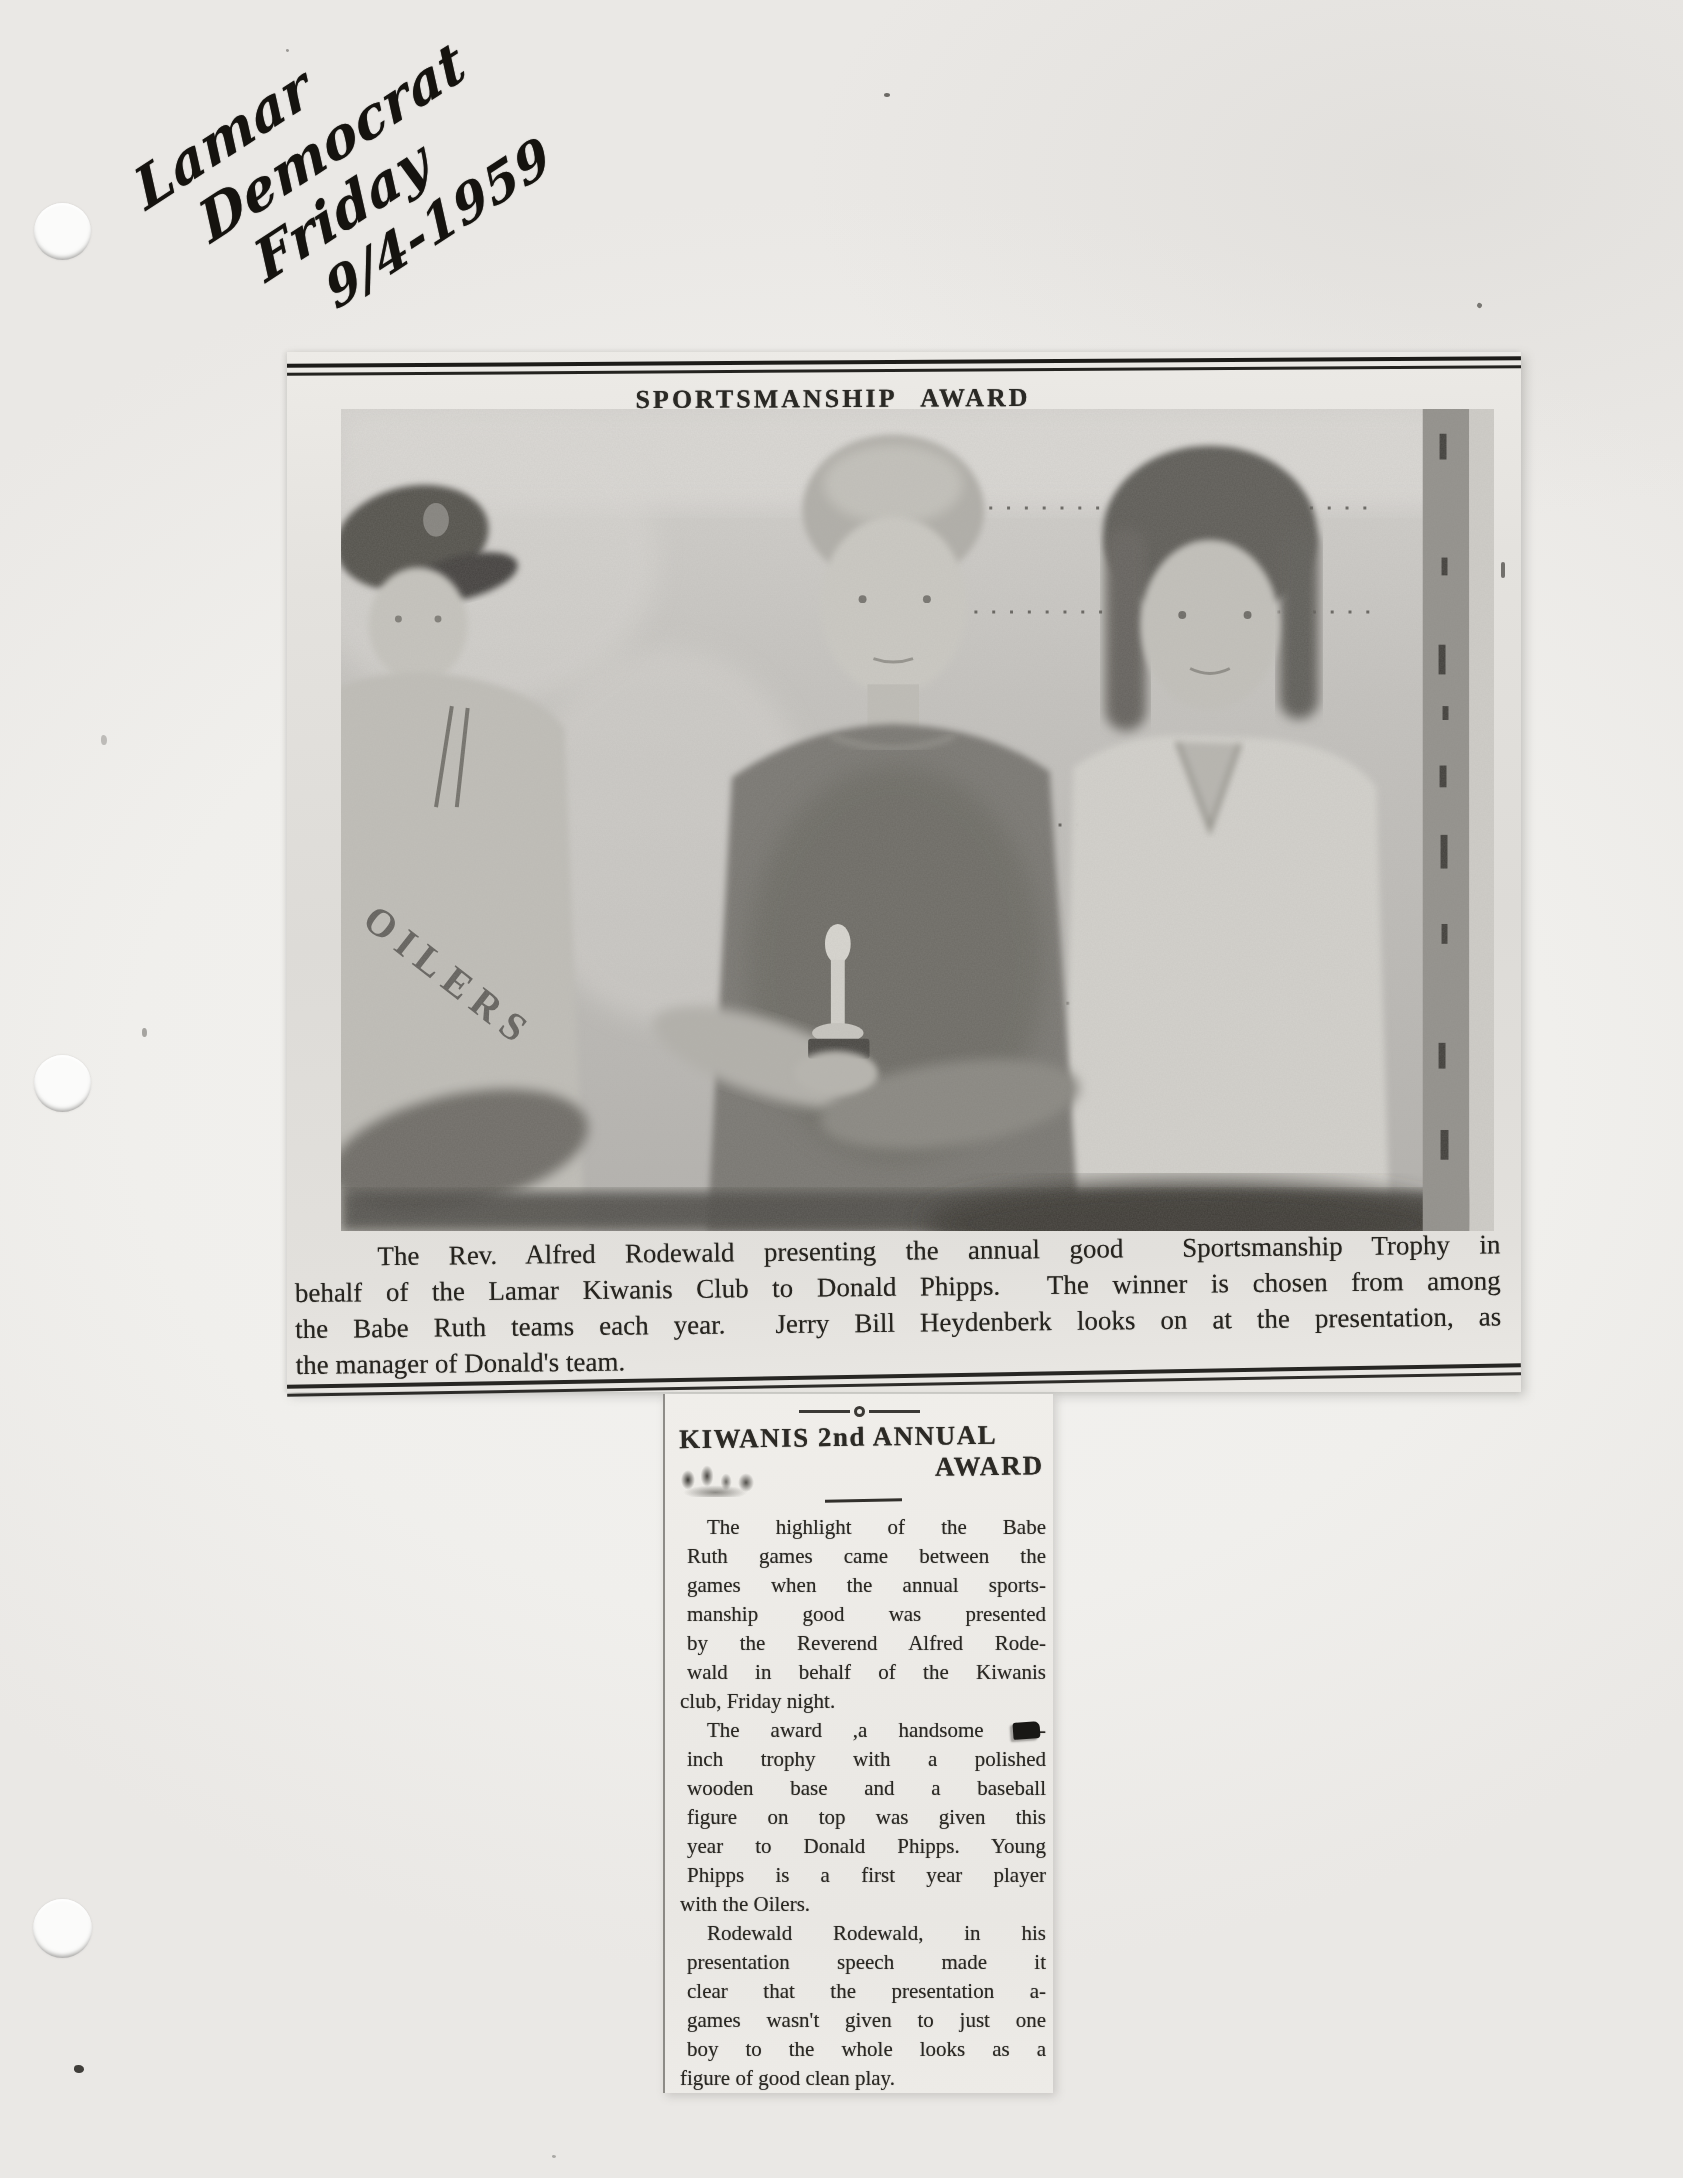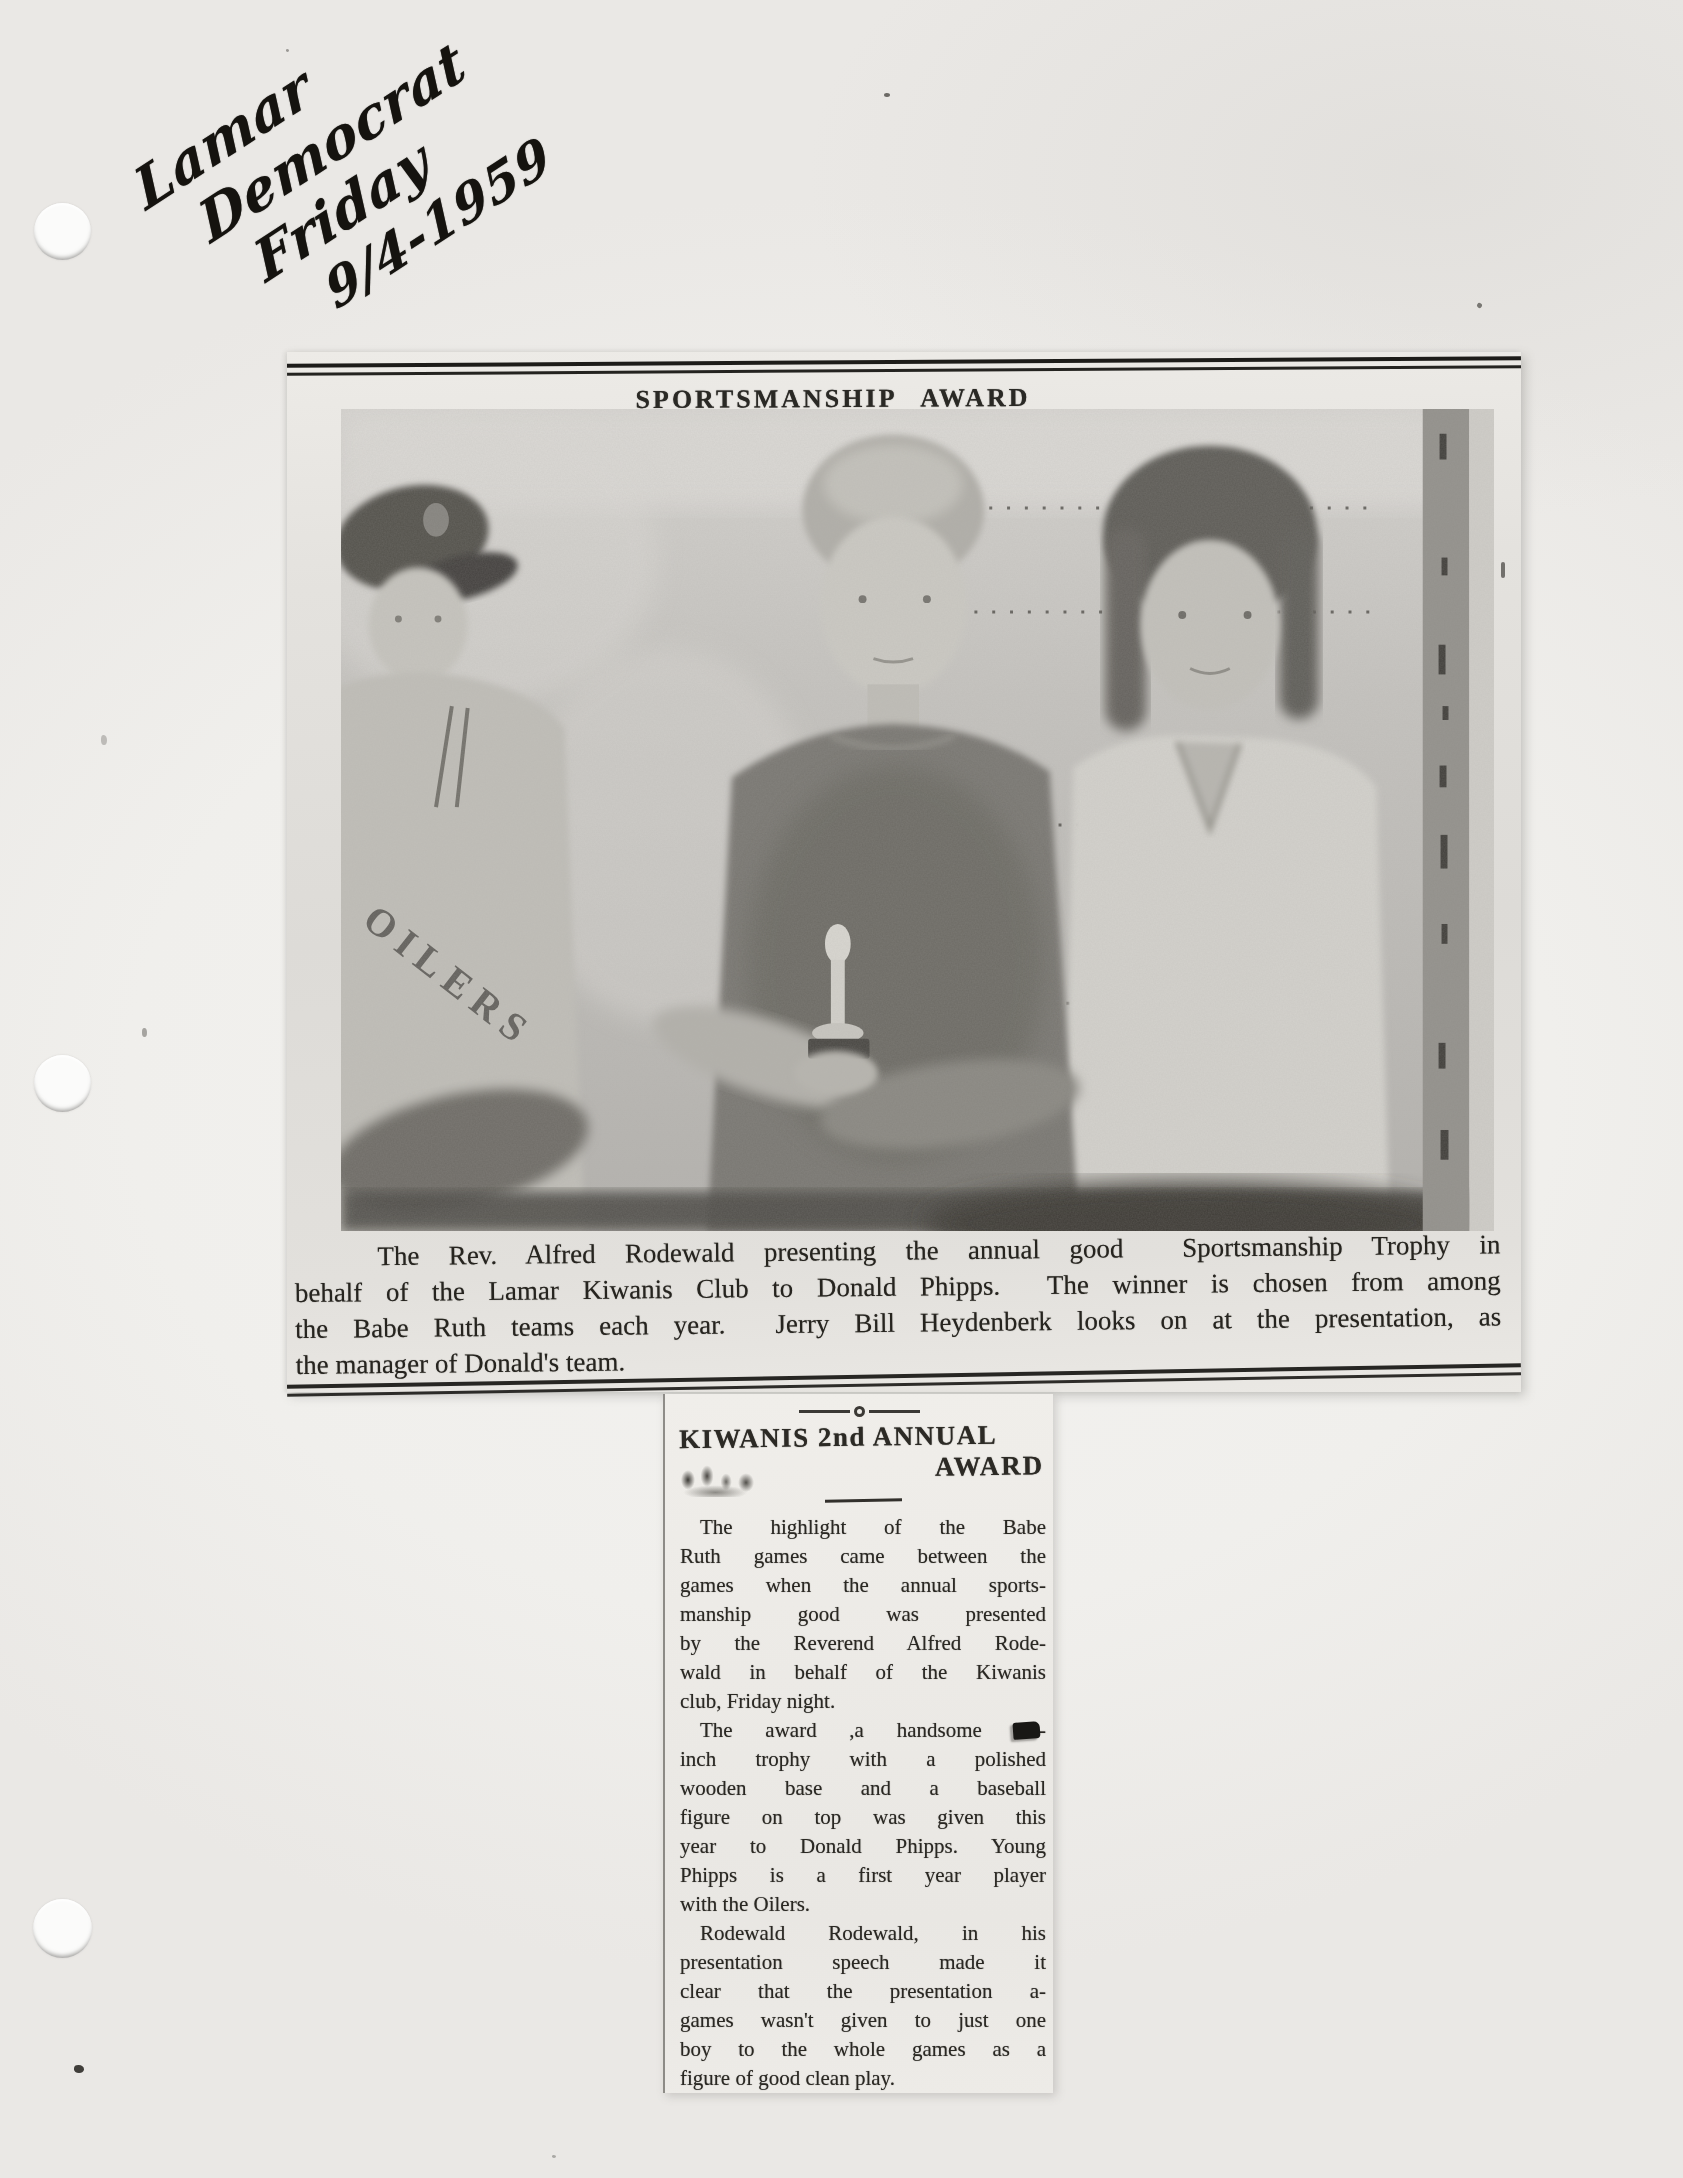--- a/index.html
+++ b/index.html
@@ -96,21 +96,21 @@
       radial-gradient(ellipse 11px 13px at 82% 62%, rgba(44,42,37,.8), rgba(0,0,0,0) 72%),
       radial-gradient(ellipse 40px 9px at 45% 88%, rgba(60,58,52,.55), rgba(0,0,0,0) 80%);
     filter:blur(0.4px);
   }
   .art-rule{position:absolute;top:105px;left:160px;width:77px;height:3px;background:#32302c;transform:rotate(-1deg);}
   .art-body{
     position:absolute;left:15px;top:119px;width:366px;
     font-size:21px;line-height:29px;color:#2a2823;
     text-shadow:0 0 1px rgba(42,40,35,.5);
   }
-  .bline{white-space:pre-wrap;text-align:justify;text-align-last:justify;}
+  .bline{white-space:pre-wrap;text-align:justify;text-align-last:justify;margin-left:7px;}
   .blast{white-space:pre-wrap;text-align:left;}
   .bindent{text-indent:20px;}
   .ink-blot{
     position:absolute;left:348px;top:328px;width:27px;height:17px;
     background:#191815;border-radius:3px 6px 4px 2px;transform:rotate(-4deg);
     box-shadow:-3px 2px 2px rgba(25,24,21,.35);
   }
   
   .speck{position:absolute;background:#4c4a45;border-radius:45% 55% 50% 50%;}
 </style>
@@ -283,21 +283,21 @@
       <div class="bline">wooden base and a baseball</div>
       <div class="bline">figure on top was given this</div>
       <div class="bline">year to Donald Phipps. Young</div>
       <div class="bline">Phipps is a first year player</div>
       <div class="blast">with the Oilers.</div>
 
       <div class="bline bindent">Rodewald Rodewald, in his</div>
       <div class="bline">presentation speech made it</div>
       <div class="bline">clear that the presentation a-</div>
       <div class="bline">games wasn't given to just one</div>
-      <div class="bline">boy to the whole games as a</div>
+      <div class="bline">boy to the whole looks as a</div>
       <div class="blast">figure of good clean play.</div>
     </div>
 
     <div class="ink-blot"></div>
   </div>
 
   <div class="speck" style="left:884px;top:93px;width:6px;height:4px;opacity:.8;"></div>
   <div class="speck" style="left:286px;top:49px;width:3px;height:3px;opacity:.5;"></div>
   <div class="speck" style="left:1477px;top:303px;width:5px;height:5px;opacity:.7;transform:rotate(30deg);"></div>
   <div class="speck" style="left:1501px;top:562px;width:4px;height:16px;opacity:.75;border-radius:2px;"></div>

